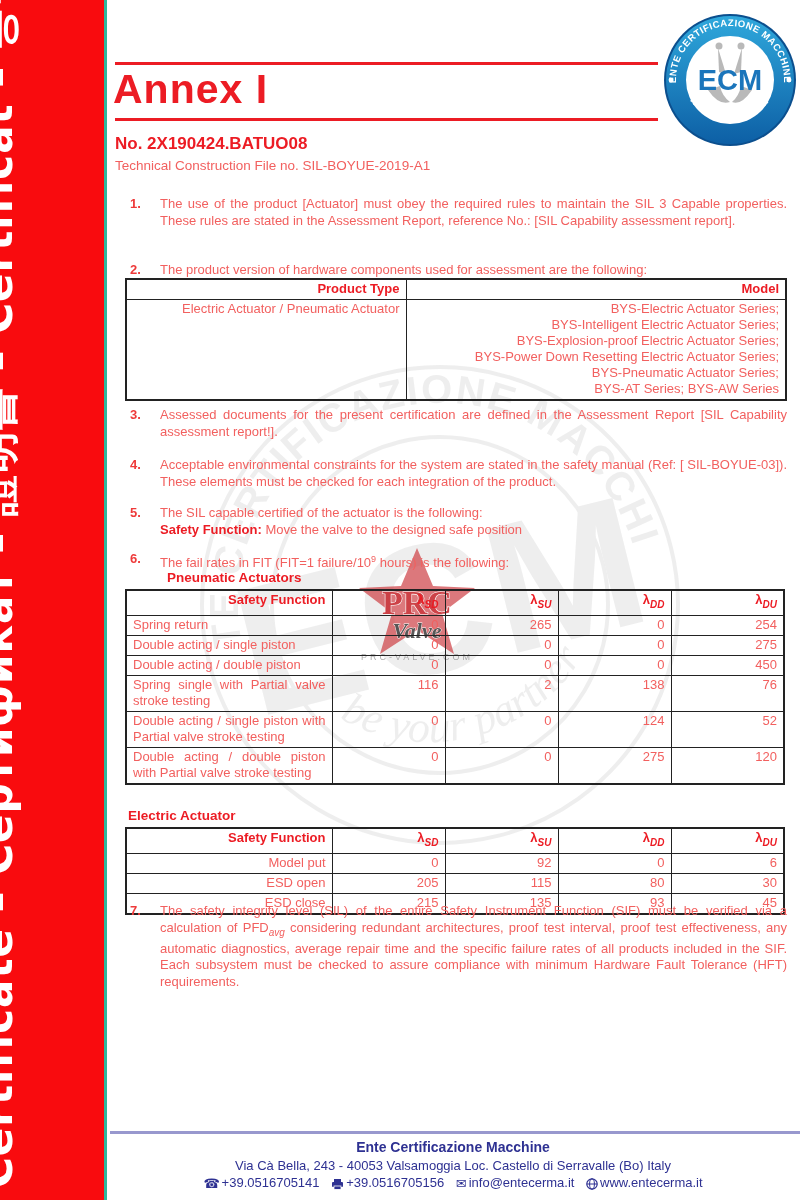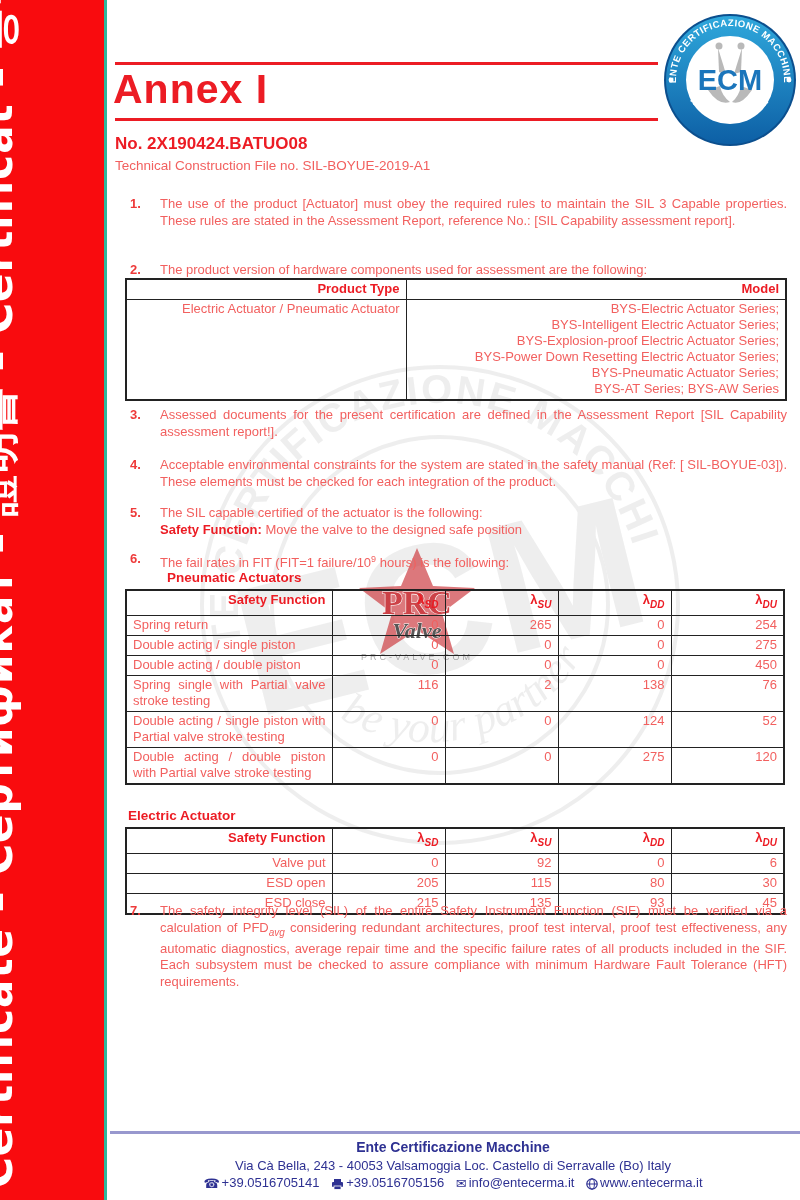--- a/index.html
+++ b/index.html
@@ -275,21 +275,21 @@
     </colgroup>
     <tbody>
         <tr>
       <th>Safety Function</th>
       <th><span>λ</span><sub>SD</sub></th>
       <th><span>λ</span><sub>SU</sub></th>
       <th><span>λ</span><sub>DD</sub></th>
       <th><span>λ</span><sub>DU</sub></th>
     </tr>
     <tr>
-      <td>Valve put</td>
+      <td>Model put</td>
       <td>0</td>
       <td>92</td>
       <td>0</td>
       <td>6</td>
     </tr>
     <tr>
       <td>ESD open</td>
       <td>205</td>
       <td>115</td>
       <td>80</td>

